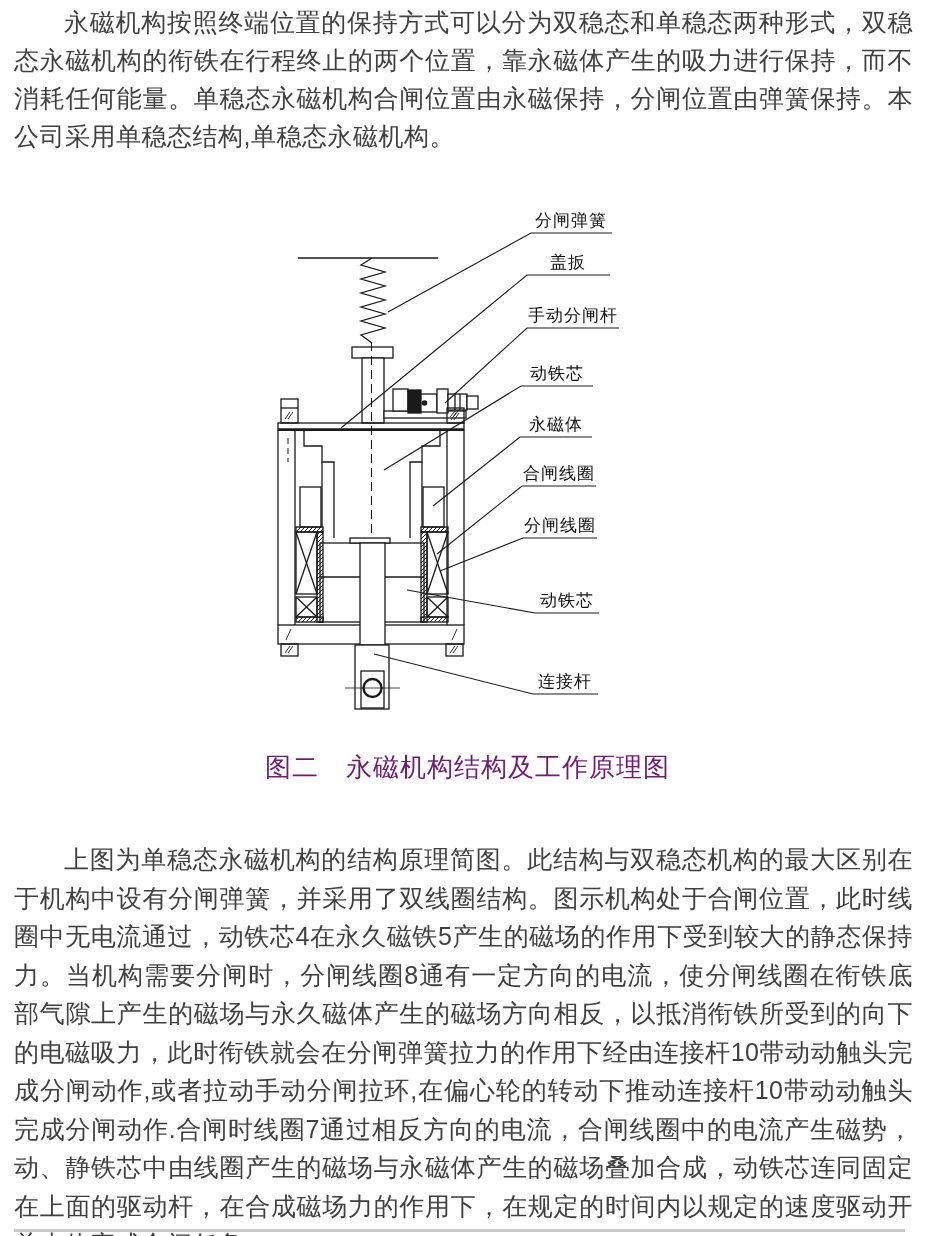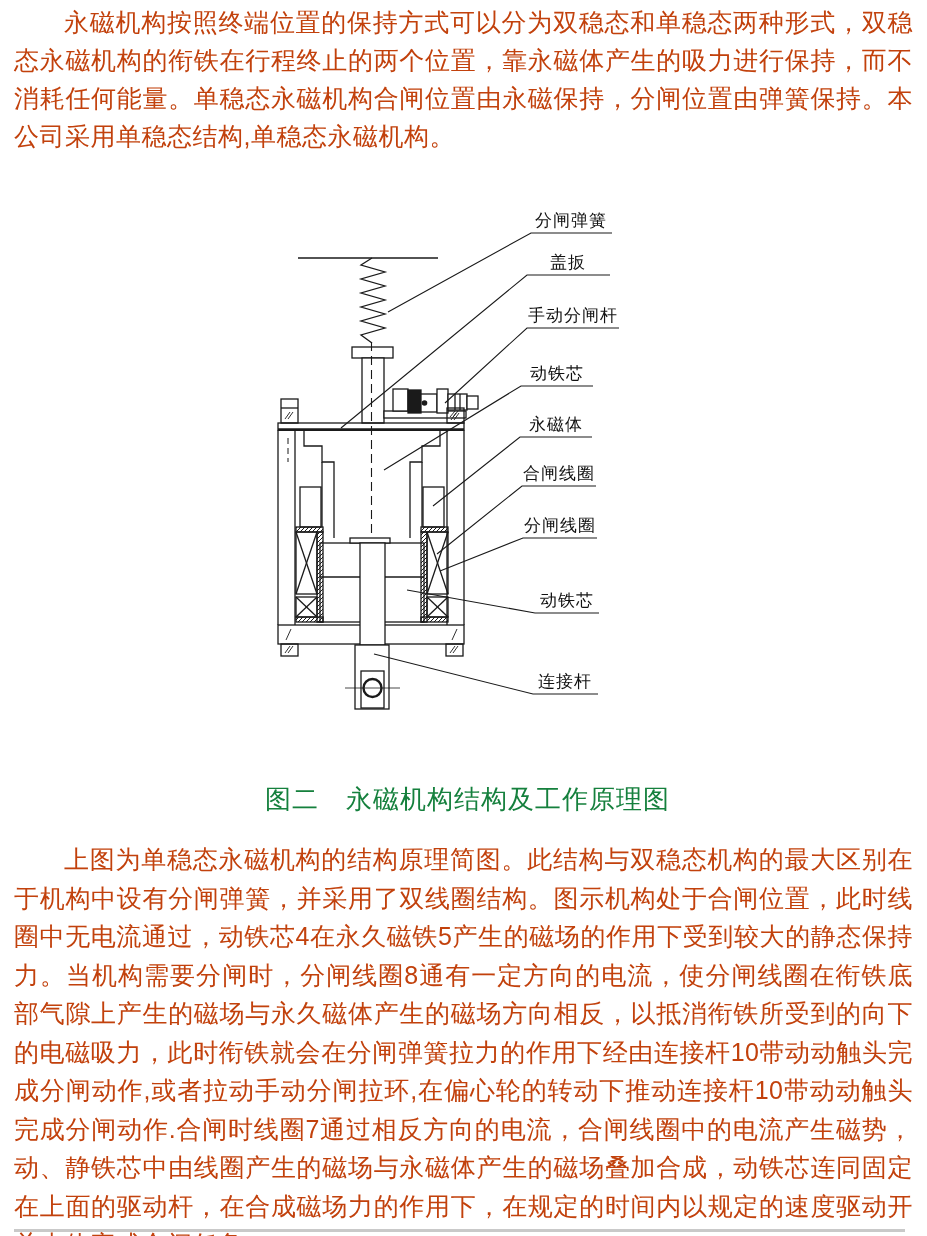--- a/index.html
+++ b/index.html
@@ -5,27 +5,27 @@
   html,body{margin:0;padding:0;}
   body{
     width:927px;height:1236px;position:relative;background:#ffffff;
     font-family:"Liberation Sans","DejaVu Sans",sans-serif;
     color:#0d0d0d;overflow:hidden;
   }
   .para{
     position:absolute;left:14px;width:899px;
     font-size:25px;line-height:38px;text-align:justify;
     text-justify:inter-ideograph;text-indent:50px;
-    color:#c2410c;letter-spacing:0.5px;
+    color:#404040;letter-spacing:0.5px;
   }
   #para1{top:3px;}
   #para2{top:840px;line-height:38.5px;}
   #figure-caption{
     position:absolute;left:265px;top:750px;
-    font-size:26px;color:#15803d;letter-spacing:1px;white-space:pre;margin-top:32px;
+    font-size:26px;color:#701a75;letter-spacing:1px;white-space:pre;
   }
   #diagram-svg{position:absolute;left:240px;top:200px;}
   #diagram-svg text{
     font-family:"Liberation Sans","DejaVu Sans",sans-serif;
     font-size:17px;fill:#111111;letter-spacing:1px;
   }
   #bottom-cut-line{
     position:absolute;left:14px;top:1229px;width:891px;height:3px;
     background:#c9c9c9;
   }

